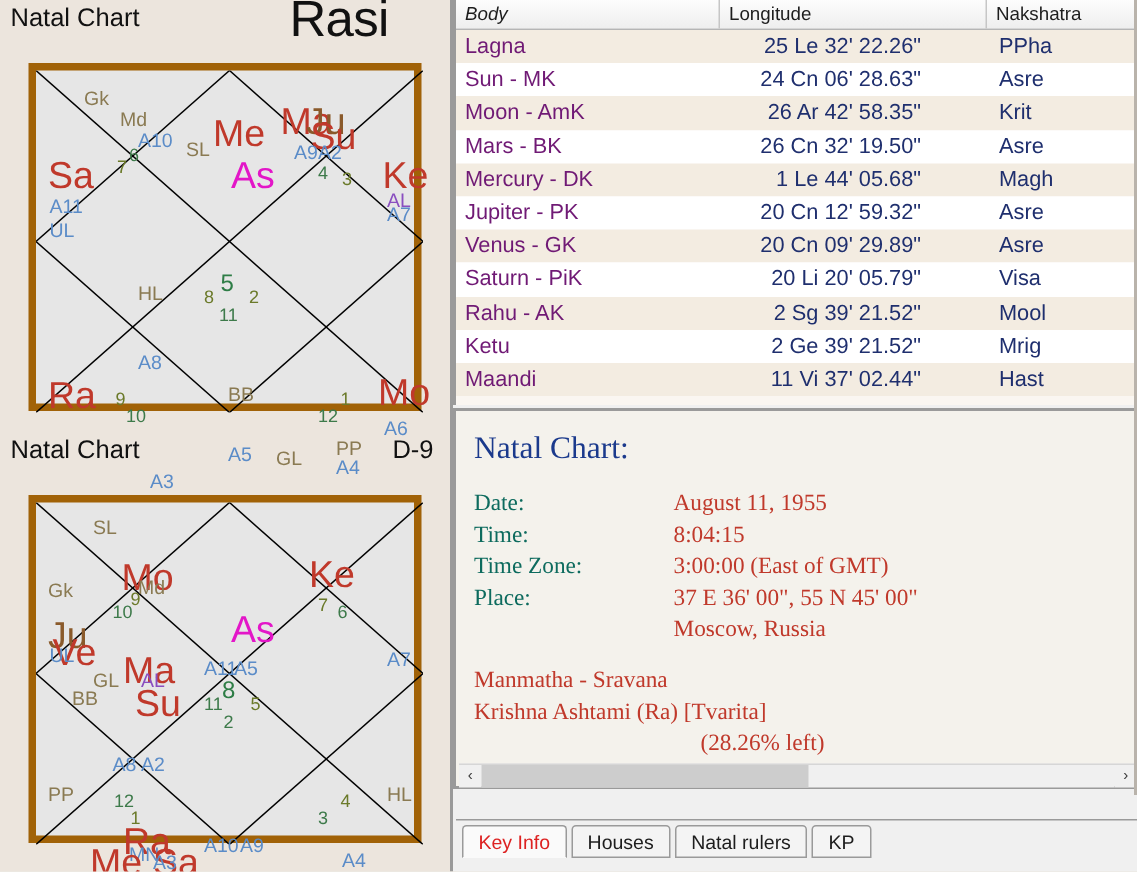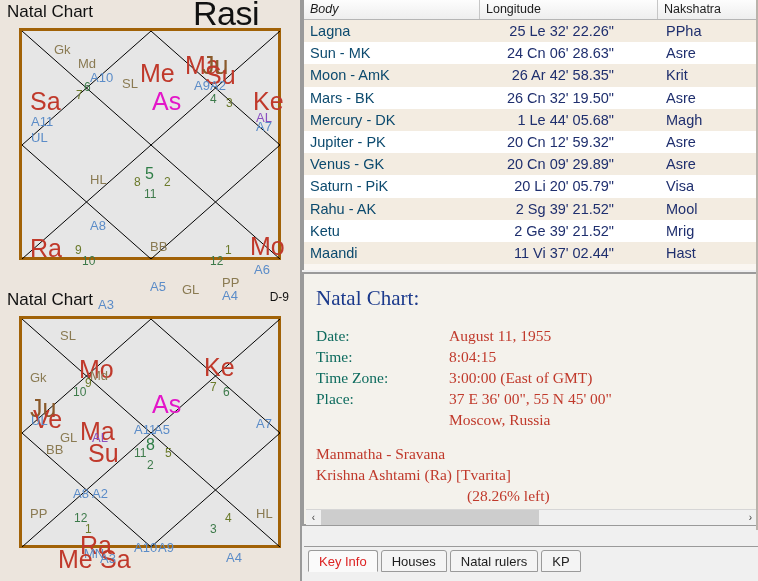--- a/index.html
+++ b/index.html
@@ -20,29 +20,29 @@
   .chart-block { position: absolute; left: 0; width: 300px; }
   .chart-header {
     position: relative; height: 26px; width: 290px; margin: 0 auto;
   }
   .chart-title {
     position: absolute; left: 2px; top: 2px;
     font-size: 17px; color: #111; white-space: nowrap;
   }
   .chart-variant {
     position: absolute; right: 6px; top: 2px;
-    font-size: 12px; color: #111; white-space: nowrap;
+    font-size: 17px; color: #111; white-space: nowrap;
   }
   .chart-variant.big {
     font-size: 34px; top: -6px; right: 36px; letter-spacing: -0.5px;
   }
   .chart-box {
-    position: relative; margin: 2px auto; width: 262px;
+    position: relative; margin: 16px auto; width: 262px;
     background: #e6e6e6;
-    border: 3px solid #a16207;
+    border: 5px solid #a16207;
     overflow: visible;
   }
   .chart-box.rasi { height: 232px; }
   .chart-box.d9   { height: 232px; }
   .chart-svg { position: absolute; left: 0; top: 0; }
   .lbl {
     position: absolute; white-space: nowrap; line-height: 1;
     font-family: "Liberation Sans", sans-serif;
   }
   .planet { font-size: 25px; }
@@ -75,21 +75,21 @@
     padding: 2px 0 0 6px; border-right: 1px solid #c6c6c6; overflow: hidden;
   }
   .col-body { width: 176px; font-style: italic; }
   .col-long { width: 178px; }
   .col-nak   { width: 100px; }
   .grow { display: flex; height: 22.2px; font-size: 14.5px; align-items: center; }
   .grow.odd  { background: #f3ece1; }
   .grow.even { background: #ffffff; }
   .grow.partial { opacity: 0.45; }
   .cell { overflow: hidden; white-space: nowrap; }
-  .cell.body { width: 176px; padding-left: 6px; color: #0c4a6e; }
+  .cell.body { width: 176px; padding-left: 6px; color: #701a75; }
   .cell.lon  { width: 178px; padding-right: 44px; text-align: right; color: #1f2f6e; }
   .cell.nak  { width: 100px; padding-left: 8px; color: #1f2f6e; }
 
   
   #info-wrap {
     position: absolute; left: 0; top: 272px; width: 456px; height: 254px;
     background: #f4f2ec;
     border: 2px solid #9a9a9a; border-right: none;
   }
   #info-inner {

